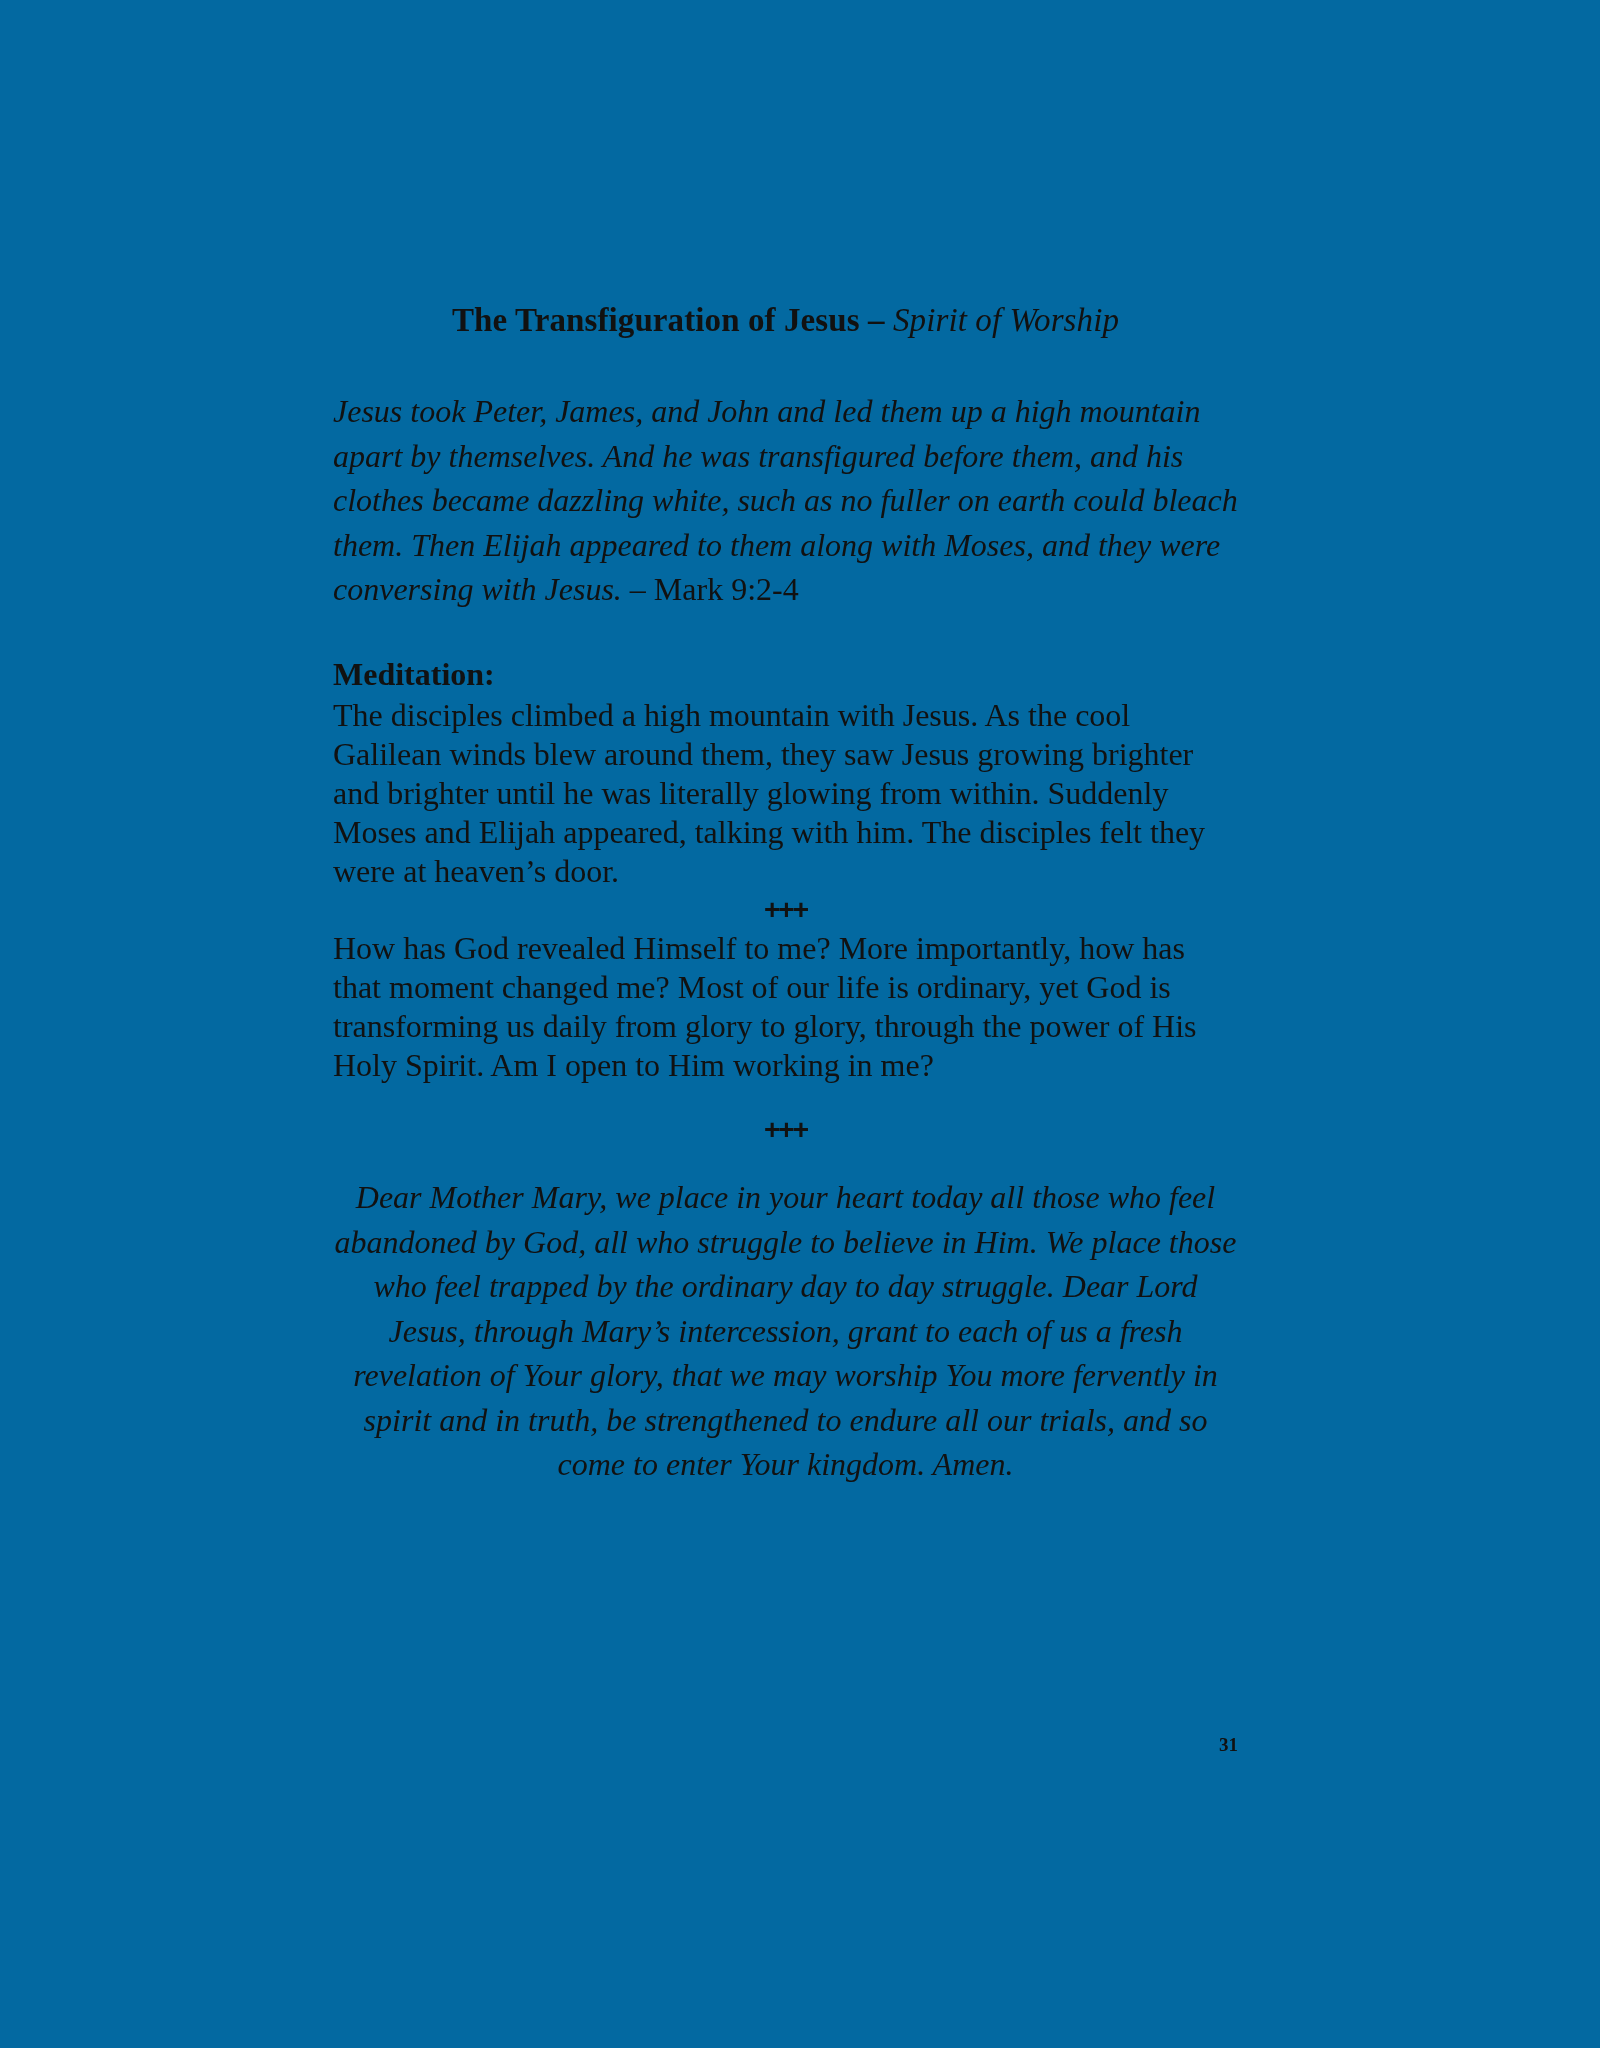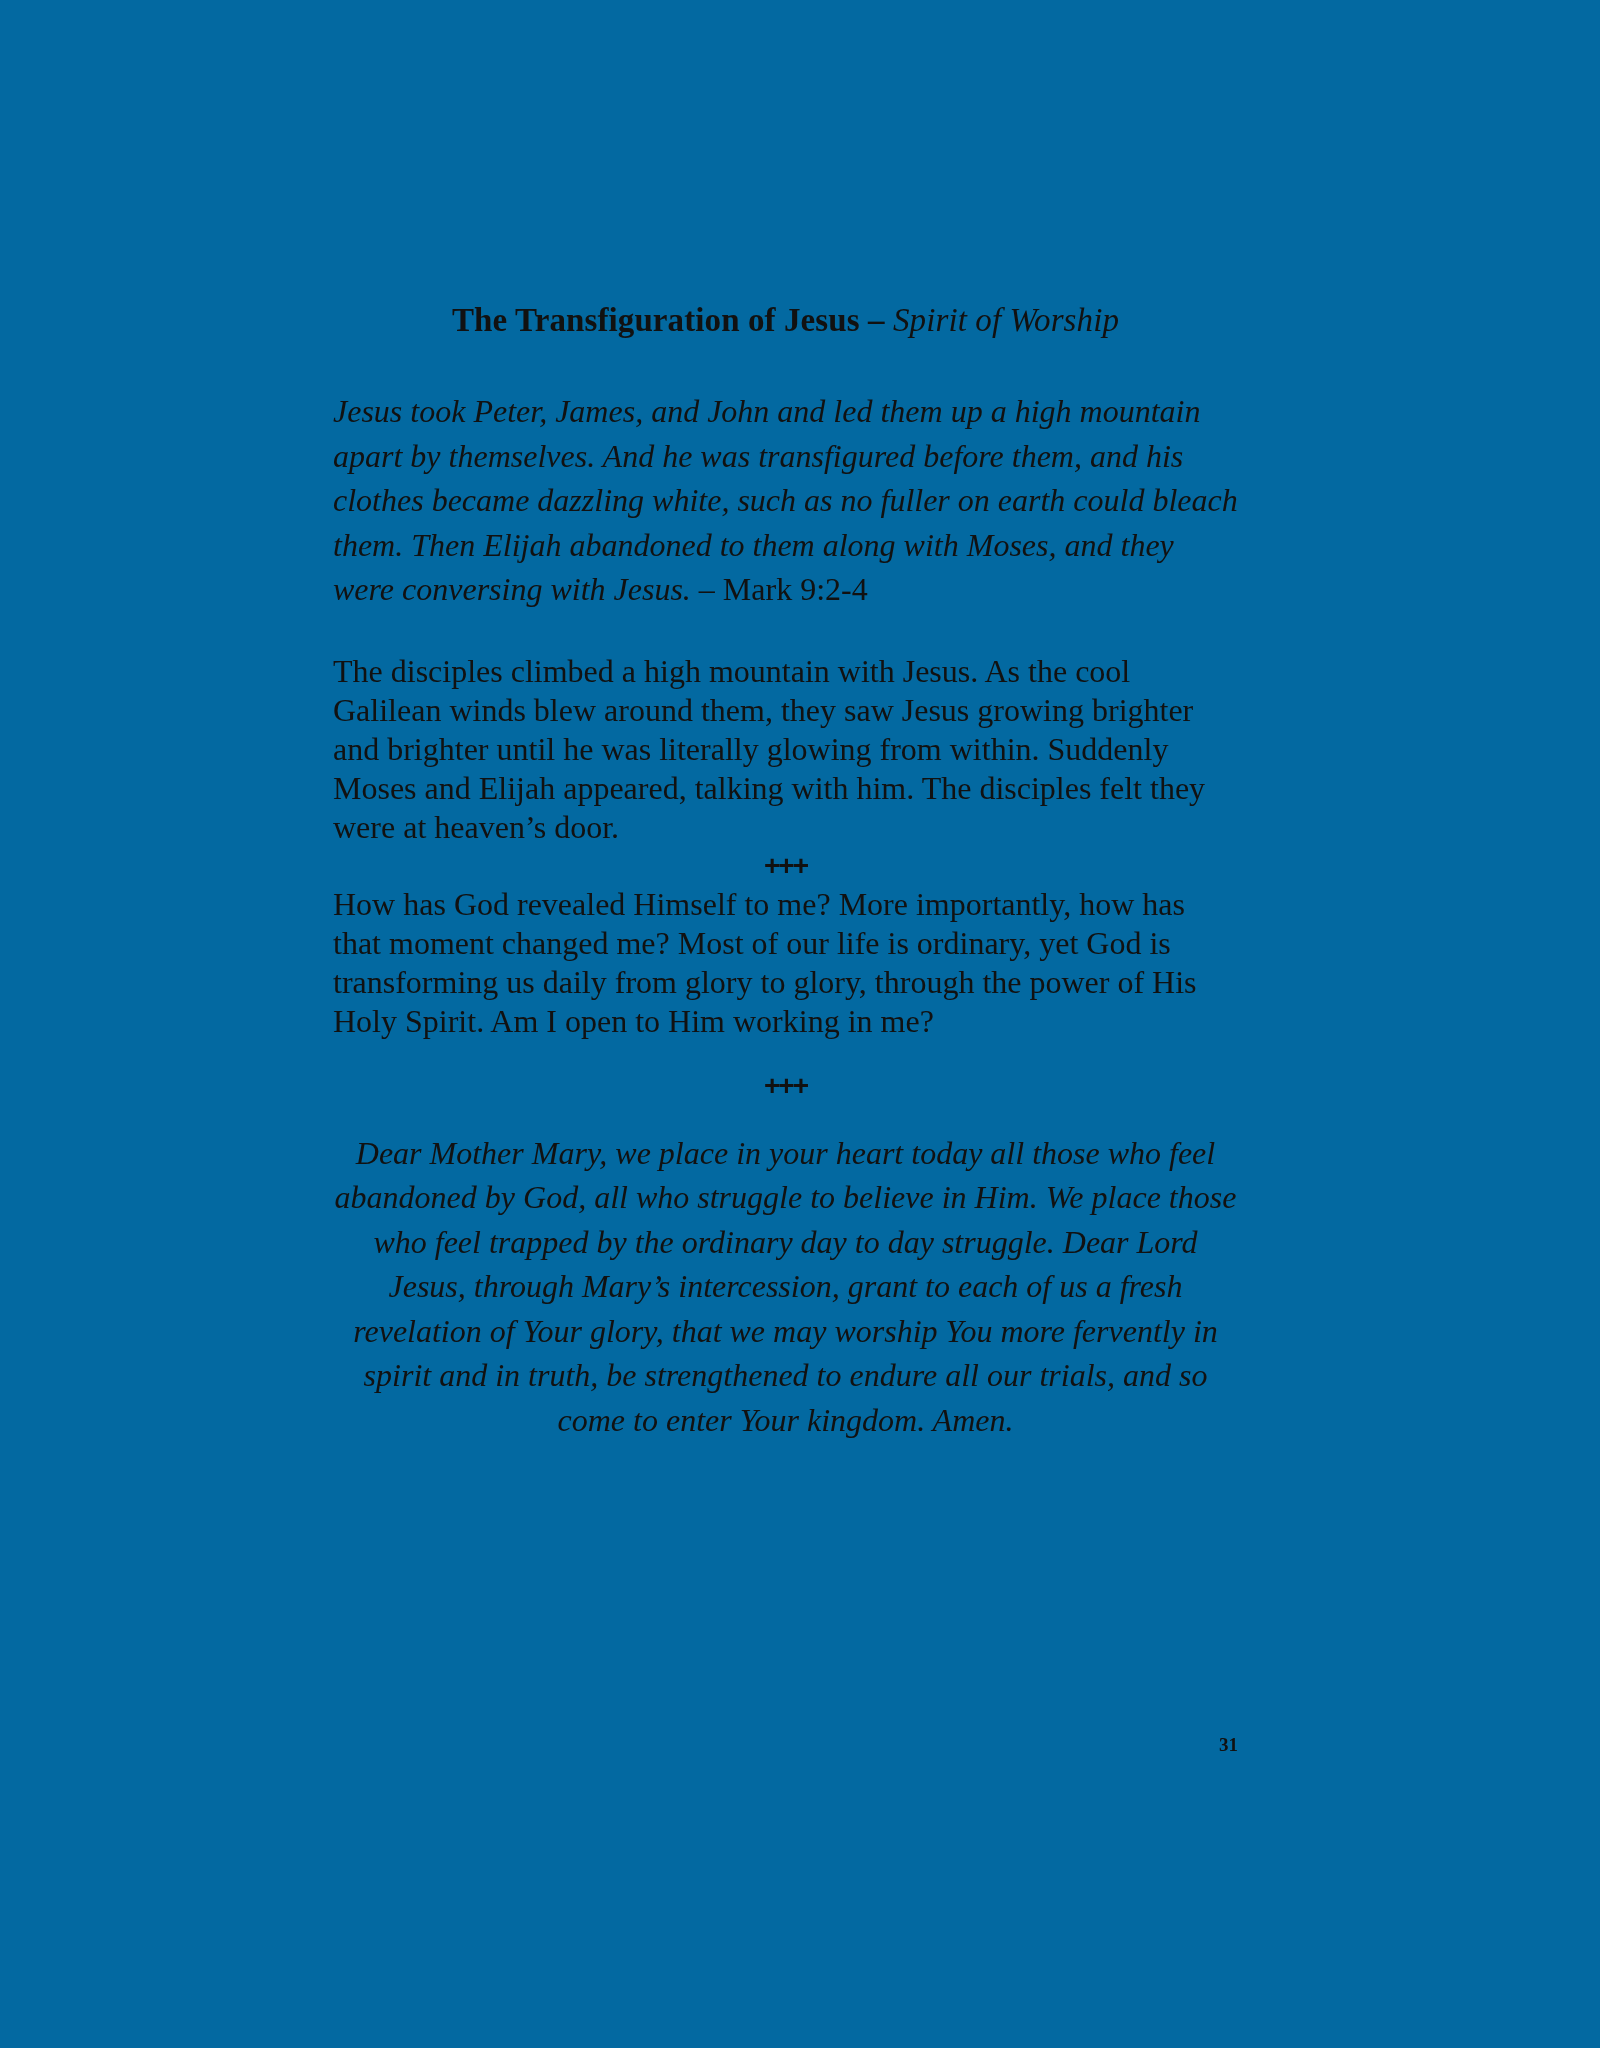--- a/index.html
+++ b/index.html
@@ -112,23 +112,24 @@
 
 <div class="page">
 
   <div class="content">
 
     <h1 class="doc-title">
       <span class="title-main">The Transfiguration of Jesus</span><span class="title-dash"> – </span><span class="title-sub">Spirit of Worship</span>
     </h1>
 
     <p class="scripture">
-      <span>Jesus took Peter, James, and John and led them up a high mountain apart by themselves. And he was transfigured before them, and his clothes became dazzling white, such as no fuller on earth could bleach them. Then Elijah abandoned to them along with Moses, and they were conversing with Jesus.</span><span class="citation"> – Mark 9:2-4</span>
+      <span>Jesus took Peter, James, and John and led them up a high mountain apart by themselves. And he was transfigured before them, and his clothes became dazzling white, such as no fuller on earth could bleach them. Then Elijah appeared to them along with Moses, and they were conversing with Jesus.</span><span class="citation"> – Mark 9:2-4</span>
     </p>
 
+    <h2 class="meditation-heading">Meditation:</h2>
 
     <p class="body-par">The disciples climbed a high mountain with Jesus. As the cool Galilean winds blew around them, they saw Jesus growing brighter and brighter until he was literally glowing from within. Suddenly Moses and Elijah appeared, talking with him. The disciples felt they were at heaven’s door.</p>
 
     <p class="separator">+++</p>
 
     <p class="body-par">How has God revealed Himself to me? More importantly, how has that moment changed me? Most of our life is ordinary, yet God is transforming us daily from glory to glory, through the power of His Holy Spirit. Am I open to Him working in me?</p>
 
     <p class="separator sep-wide">+++</p>
 
     <p class="prayer">Dear Mother Mary, we place in your heart today all those who feel abandoned by God, all who struggle to believe in Him. We place those who feel trapped by the ordinary day to day struggle. Dear Lord Jesus, through Mary’s intercession, grant to each of us a fresh revelation of Your glory, that we may worship You more fervently in spirit and in truth, be strengthened to endure all our trials, and so come to enter Your kingdom. Amen.</p>

